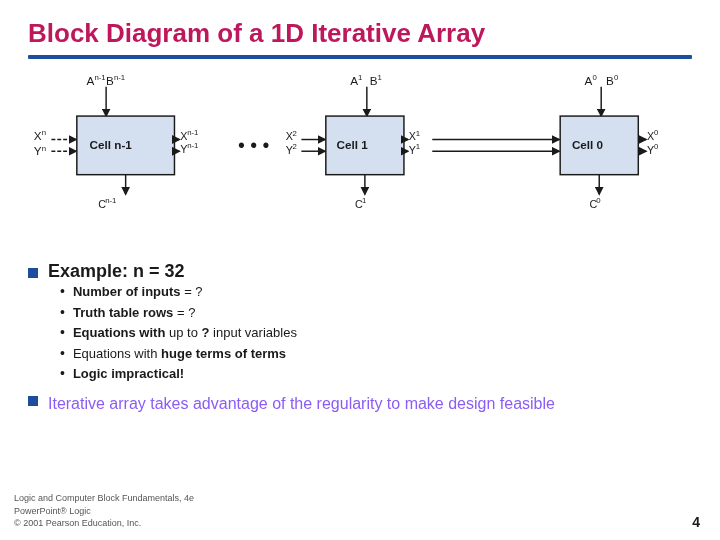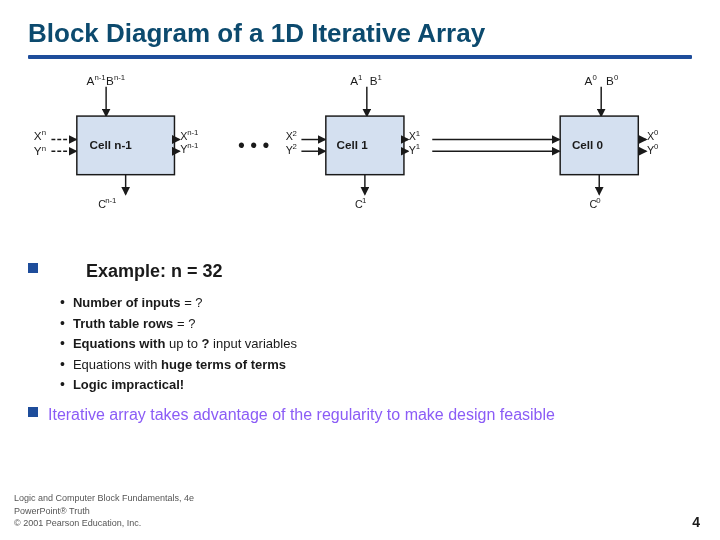--- a/index.html
+++ b/index.html
@@ -15,21 +15,21 @@
     .slide {
       width: 720px;
       height: 540px;
       padding: 18px 28px 14px 28px;
       position: relative;
     }
 
     .title {
       font-size: 26px;
       font-weight: bold;
-      color: #0c4a6e;
+      color: #be185d;
       margin-bottom: 6px;
       font-family: Arial, sans-serif;
     }
 
     .blue-rule {
       height: 4px;
       background: #1e4d9b;
       margin-bottom: 8px;
       border-radius: 1px;
     }
@@ -49,22 +49,22 @@
 
     
     .content-section {
       display: flex;
       flex-direction: column;
       gap: 0px;
     }
 
     .example-line {
       display: flex;
-      margin-bottom: 11px;
-      gap: 38px;
+      align-items: center;
+      margin-bottom: 0;
     }
 
     .bullet-square {
       width: 10px;
       height: 10px;
       background: #1e4d9b;
       margin-right: 10px;
       flex-shrink: 0;
       margin-top: 2px;
     }
@@ -296,19 +296,19 @@
 
     <div class="bottom-bullet">
       <div class="bottom-bullet-square"></div>
       <span class="bottom-bullet-text">Iterative array takes advantage of the regularity to make design feasible</span>
     </div>
 
   </div>
 
   <div class="footer">
     <div>Logic and Computer Block Fundamentals, 4e</div>
-    <div>PowerPoint® Truth</div>
+    <div>PowerPoint® Logic</div>
     <div>© 2001 Pearson Education, Inc.</div>
   </div>
 
   <div class="page-number">4</div>
 
 </div>
 
 </body></html>

